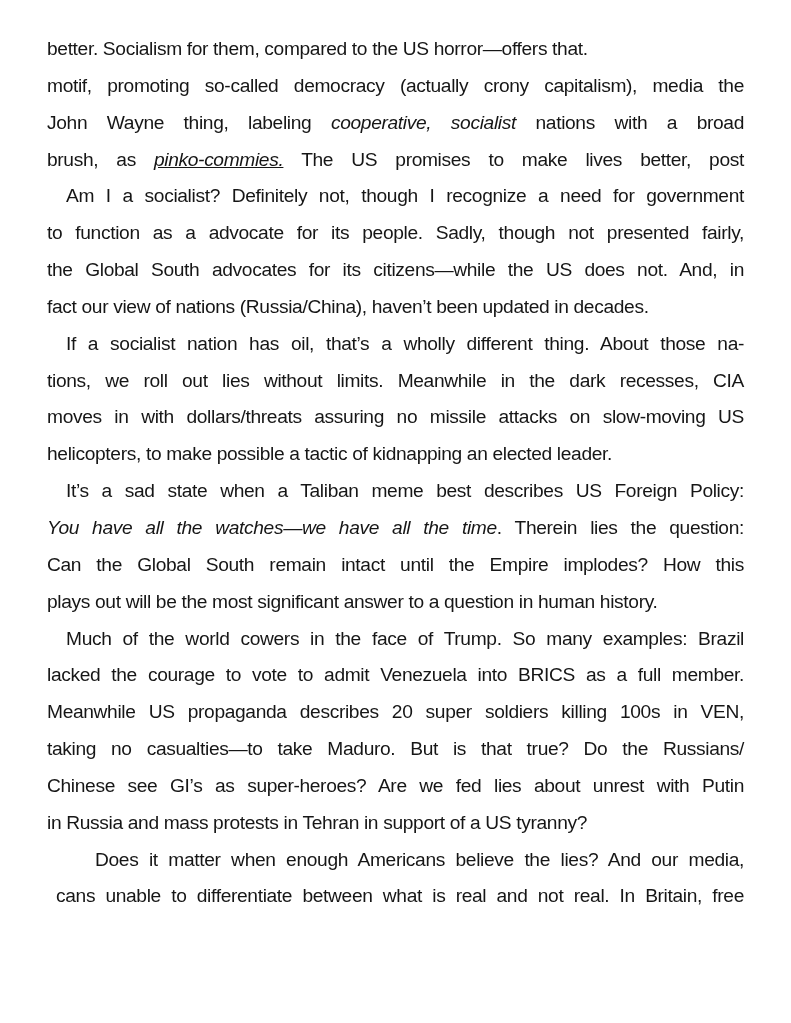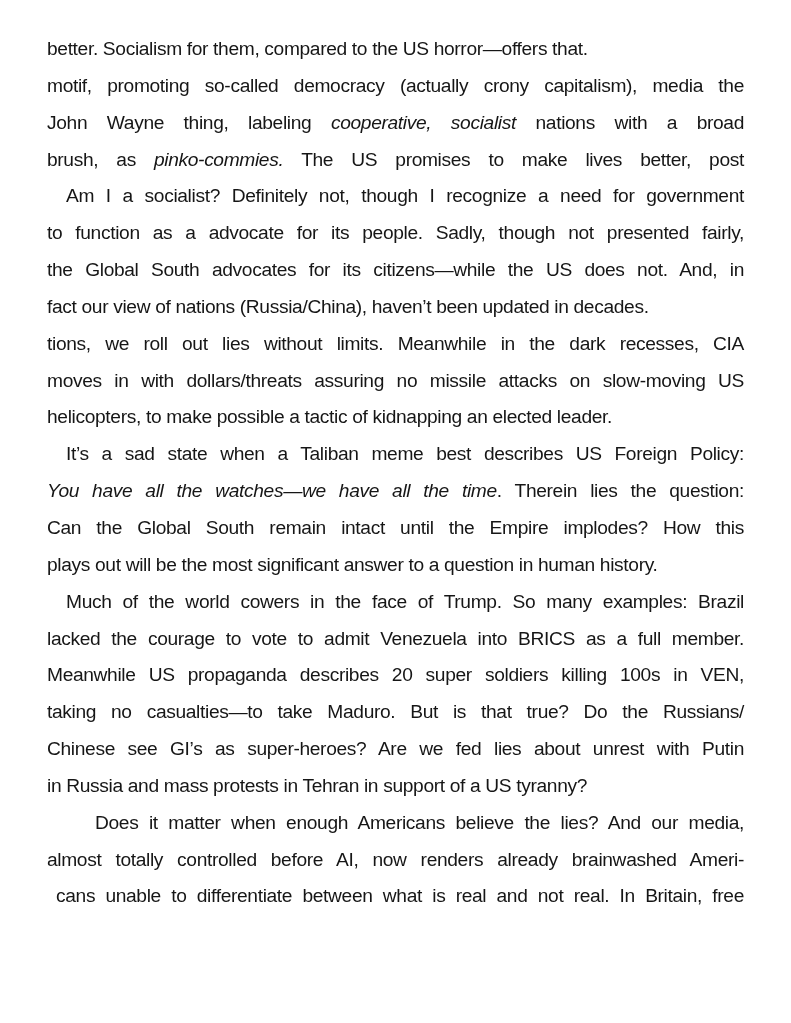--- a/index.html
+++ b/index.html
@@ -44,45 +44,45 @@
 </head>
 <body>
 
 <div class="page" id="page">
     <div>
       <div class="line last"><span class="seg">better. Socialism for them, compared to the US horror—offers that.</span></div>
     </div>
     <div>
       <div class="line"><span class="seg" style="word-spacing: 0px;">motif, promoting so-called democracy (actually crony capitalism), media the</span></div>
       <div class="line"><span class="seg" style="word-spacing: -0.00173611px;">John Wayne thing, labeling </span><span class="seg italic" style="word-spacing: -0.00173611px;">cooperative, socialist</span><span class="seg" style="word-spacing: -0.00173611px;"> nations with a broad</span></div>
-      <div class="line"><span class="seg" style="word-spacing: 0px;">brush, as </span><span class="seg italic" style="word-spacing: 0px;">pinko-commies.</span><span class="seg" style="word-spacing: 0px;"> The US promises to make lives better, post</span></div>
+      <div class="line"><span class="seg" style="word-spacing: 0px;">brush, as </span><span class="seg italic" style="word-spacing: 0px; text-decoration: underline;">pinko-commies.</span><span class="seg" style="word-spacing: 0px;"> The US promises to make lives better, post</span></div>
     </div>
     <div>
       <div class="line indent"><span class="seg" style="word-spacing: 0px; margin-top: 28px;">Am I a socialist? Definitely not, though I recognize a need for government</span></div>
       <div class="line"><span class="seg" style="word-spacing: 0px;">to function as a advocate for its people. Sadly, though not presented fairly,</span></div>
       <div class="line"><span class="seg" style="word-spacing: 0px;">the Global South advocates for its citizens—while the US does not. And, in</span></div>
       <div class="line last"><span class="seg">fact our view of nations (Russia/China), haven’t been updated in decades.</span></div>
     </div>
     <div>
+      <div class="line indent"><span class="seg" style="word-spacing: 0px;">If a socialist nation has oil, that’s a wholly different thing. About those na-</span></div>
       <div class="line"><span class="seg" style="word-spacing: 0px;">tions, we roll out lies without limits. Meanwhile in the dark recesses, CIA</span></div>
       <div class="line"><span class="seg" style="word-spacing: 0px;">moves in with dollars/threats assuring no missile attacks on slow-moving US</span></div>
       <div class="line last"><span class="seg">helicopters, to make possible a tactic of kidnapping an elected leader.</span></div>
     </div>
     <div>
       <div class="line indent"><span class="seg" style="word-spacing: 0px;">It’s a sad state when a Taliban meme best describes US Foreign Policy:</span></div>
       <div class="line"><span class="seg italic" style="word-spacing: 0px;">You have all the watches—we have all the time</span><span class="seg" style="word-spacing: 0px;">. Therein lies the question:</span></div>
       <div class="line"><span class="seg" style="word-spacing: 0px;">Can the Global South remain intact until the Empire implodes? How this</span></div>
       <div class="line last"><span class="seg">plays out will be the most significant answer to a question in human history.</span></div>
     </div>
     <div>
       <div class="line indent"><span class="seg" style="word-spacing: 0px;">Much of the world cowers in the face of Trump. So many examples: Brazil</span></div>
       <div class="line"><span class="seg" style="word-spacing: 0px;">lacked the courage to vote to admit Venezuela into BRICS as a full member.</span></div>
       <div class="line"><span class="seg" style="word-spacing: 0px;">Meanwhile US propaganda describes 20 super soldiers killing 100s in VEN,</span></div>
       <div class="line"><span class="seg" style="word-spacing: 0px;">taking no casualties—to take Maduro. But is that true? Do the Russians/</span></div>
       <div class="line"><span class="seg" style="word-spacing: 0px;">Chinese see GI’s as super-heroes? Are we fed lies about unrest with Putin</span></div>
       <div class="line last"><span class="seg">in Russia and mass protests in Tehran in support of a US tyranny?</span></div>
     </div>
     <div>
       <div class="line indent"><span class="seg" style="word-spacing: 0px; margin-left: 29px;">Does it matter when enough Americans believe the lies? And our media,</span></div>
-      <div class="line"><span class="seg" style="word-spacing: 0px;">almost totally controlled before AI, now renders already brainwashed Ameri-</span></div>
       <div class="line"><span class="seg" style="word-spacing: 0px; margin-left: 9px;">cans unable to differentiate between what is real and not real. In Britain, free</span></div>
     </div>
   </div>
 
 </body></html>

